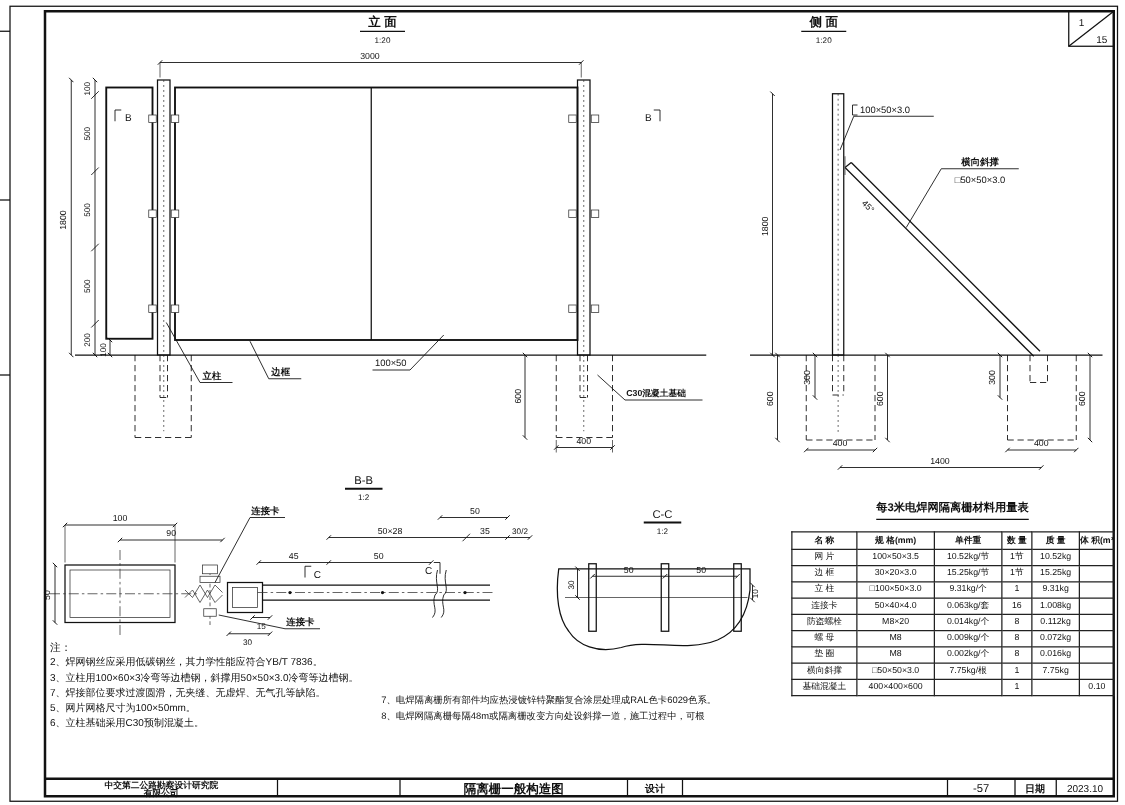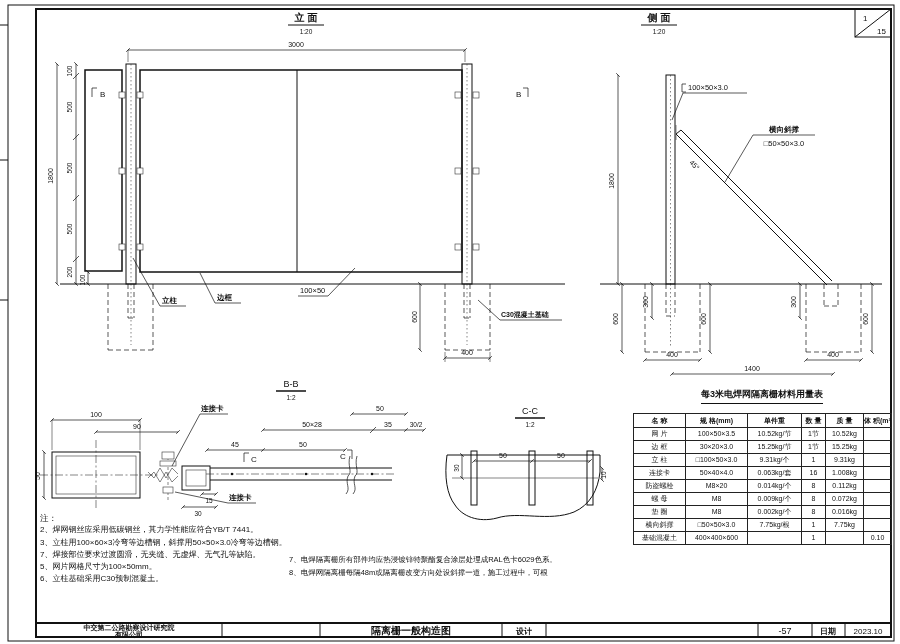--- a/index.html
+++ b/index.html
@@ -14,31 +14,31 @@
   .ln15{stroke:#111;stroke-width:1.5;fill:none}
   .ln2{stroke:#111;stroke-width:2;fill:none}
   .thin{stroke:#333;stroke-width:.6;fill:none}
   .dim{stroke:#111;stroke-width:.7;fill:none}
   .dash{stroke-dasharray:5 3}
   .dot{stroke-dasharray:1.5 2.5}
   .cl{stroke-dasharray:8 2.5 2 2.5}
   
   .mat{position:absolute;left:633px;top:388px;width:258px;}
   .mat .ttl{font-size:9px;font-weight:bold;text-align:center;width:fit-content;
-            margin:0 auto 9px auto;padding-bottom:2px;border-bottom:1.5px solid #111;}
+            margin:12px auto 9px auto;padding-bottom:2px;border-bottom:1.5px solid #111;}
   .mat table{border-collapse:collapse;width:258px;table-layout:fixed;}
   .mat th,.mat td{border:.8px solid #222;font-size:7px;font-weight:normal;
                   text-align:center;padding:0;height:12px;line-height:12px;
                   overflow:hidden;white-space:nowrap;}
   .mat th{height:13px;font-weight:bold;}
   .mat table{border:1.5px solid #111;}
   
   .notes-l{position:absolute;left:40px;top:512px;width:290px;font-size:8px;line-height:12.3px;}
   .notes-l .hd{font-size:8.5px;}
-  .notes-r{position:absolute;left:289px;top:554px;width:330px;font-size:7.5px;line-height:12.5px;}
+  .notes-r{position:absolute;left:305px;top:554px;width:330px;font-size:7.5px;line-height:12.5px;}
   .notes-r .cont{padding-left:9px;}
 </style>
 </head>
 <body>
 <div class="sheet">
 
 <svg width="900" height="644" viewBox="0 0 900 644">
   <defs>
     <pattern id="mesh" width="3.6" height="7.4" patternUnits="userSpaceOnUse">
       <line x1="0" y1="0" x2="0" y2="7.4" stroke="#555" stroke-width="0.45"></line>
@@ -436,21 +436,21 @@
             <td>1</td>
             <td></td>
             <td>0.10</td>
           </tr>
     </tbody>
   </table>
 </div>
 
 <div class="notes-l">
   <div class="hd">注：</div>
-  <div>2、焊网钢丝应采用低碳钢丝，其力学性能应符合YB/T 7441。</div>
+  <div>2、焊网钢丝应采用低碳钢丝，其力学性能应符合YB/T 7836。</div>
   <div>3、立柱用100×60×3冷弯等边槽钢，斜撑用50×50×3.0冷弯等边槽钢。</div>
   <div>7、焊接部位要求过渡圆滑，无夹缝、无虚焊、无气孔等缺陷。</div>
   <div>5、网片网格尺寸为100×50mm。</div>
   <div>6、立柱基础采用C30预制混凝土。</div>
 </div>
 <div class="notes-r">
   <div>7、电焊隔离栅所有部件均应热浸镀锌特聚酯复合涂层处理成RAL色卡6029色系。</div>
   <div>8、电焊网隔离栅每隔48m或隔离栅改变方向处设斜撑一道，施工过程中，可根</div>
 </div>
 

